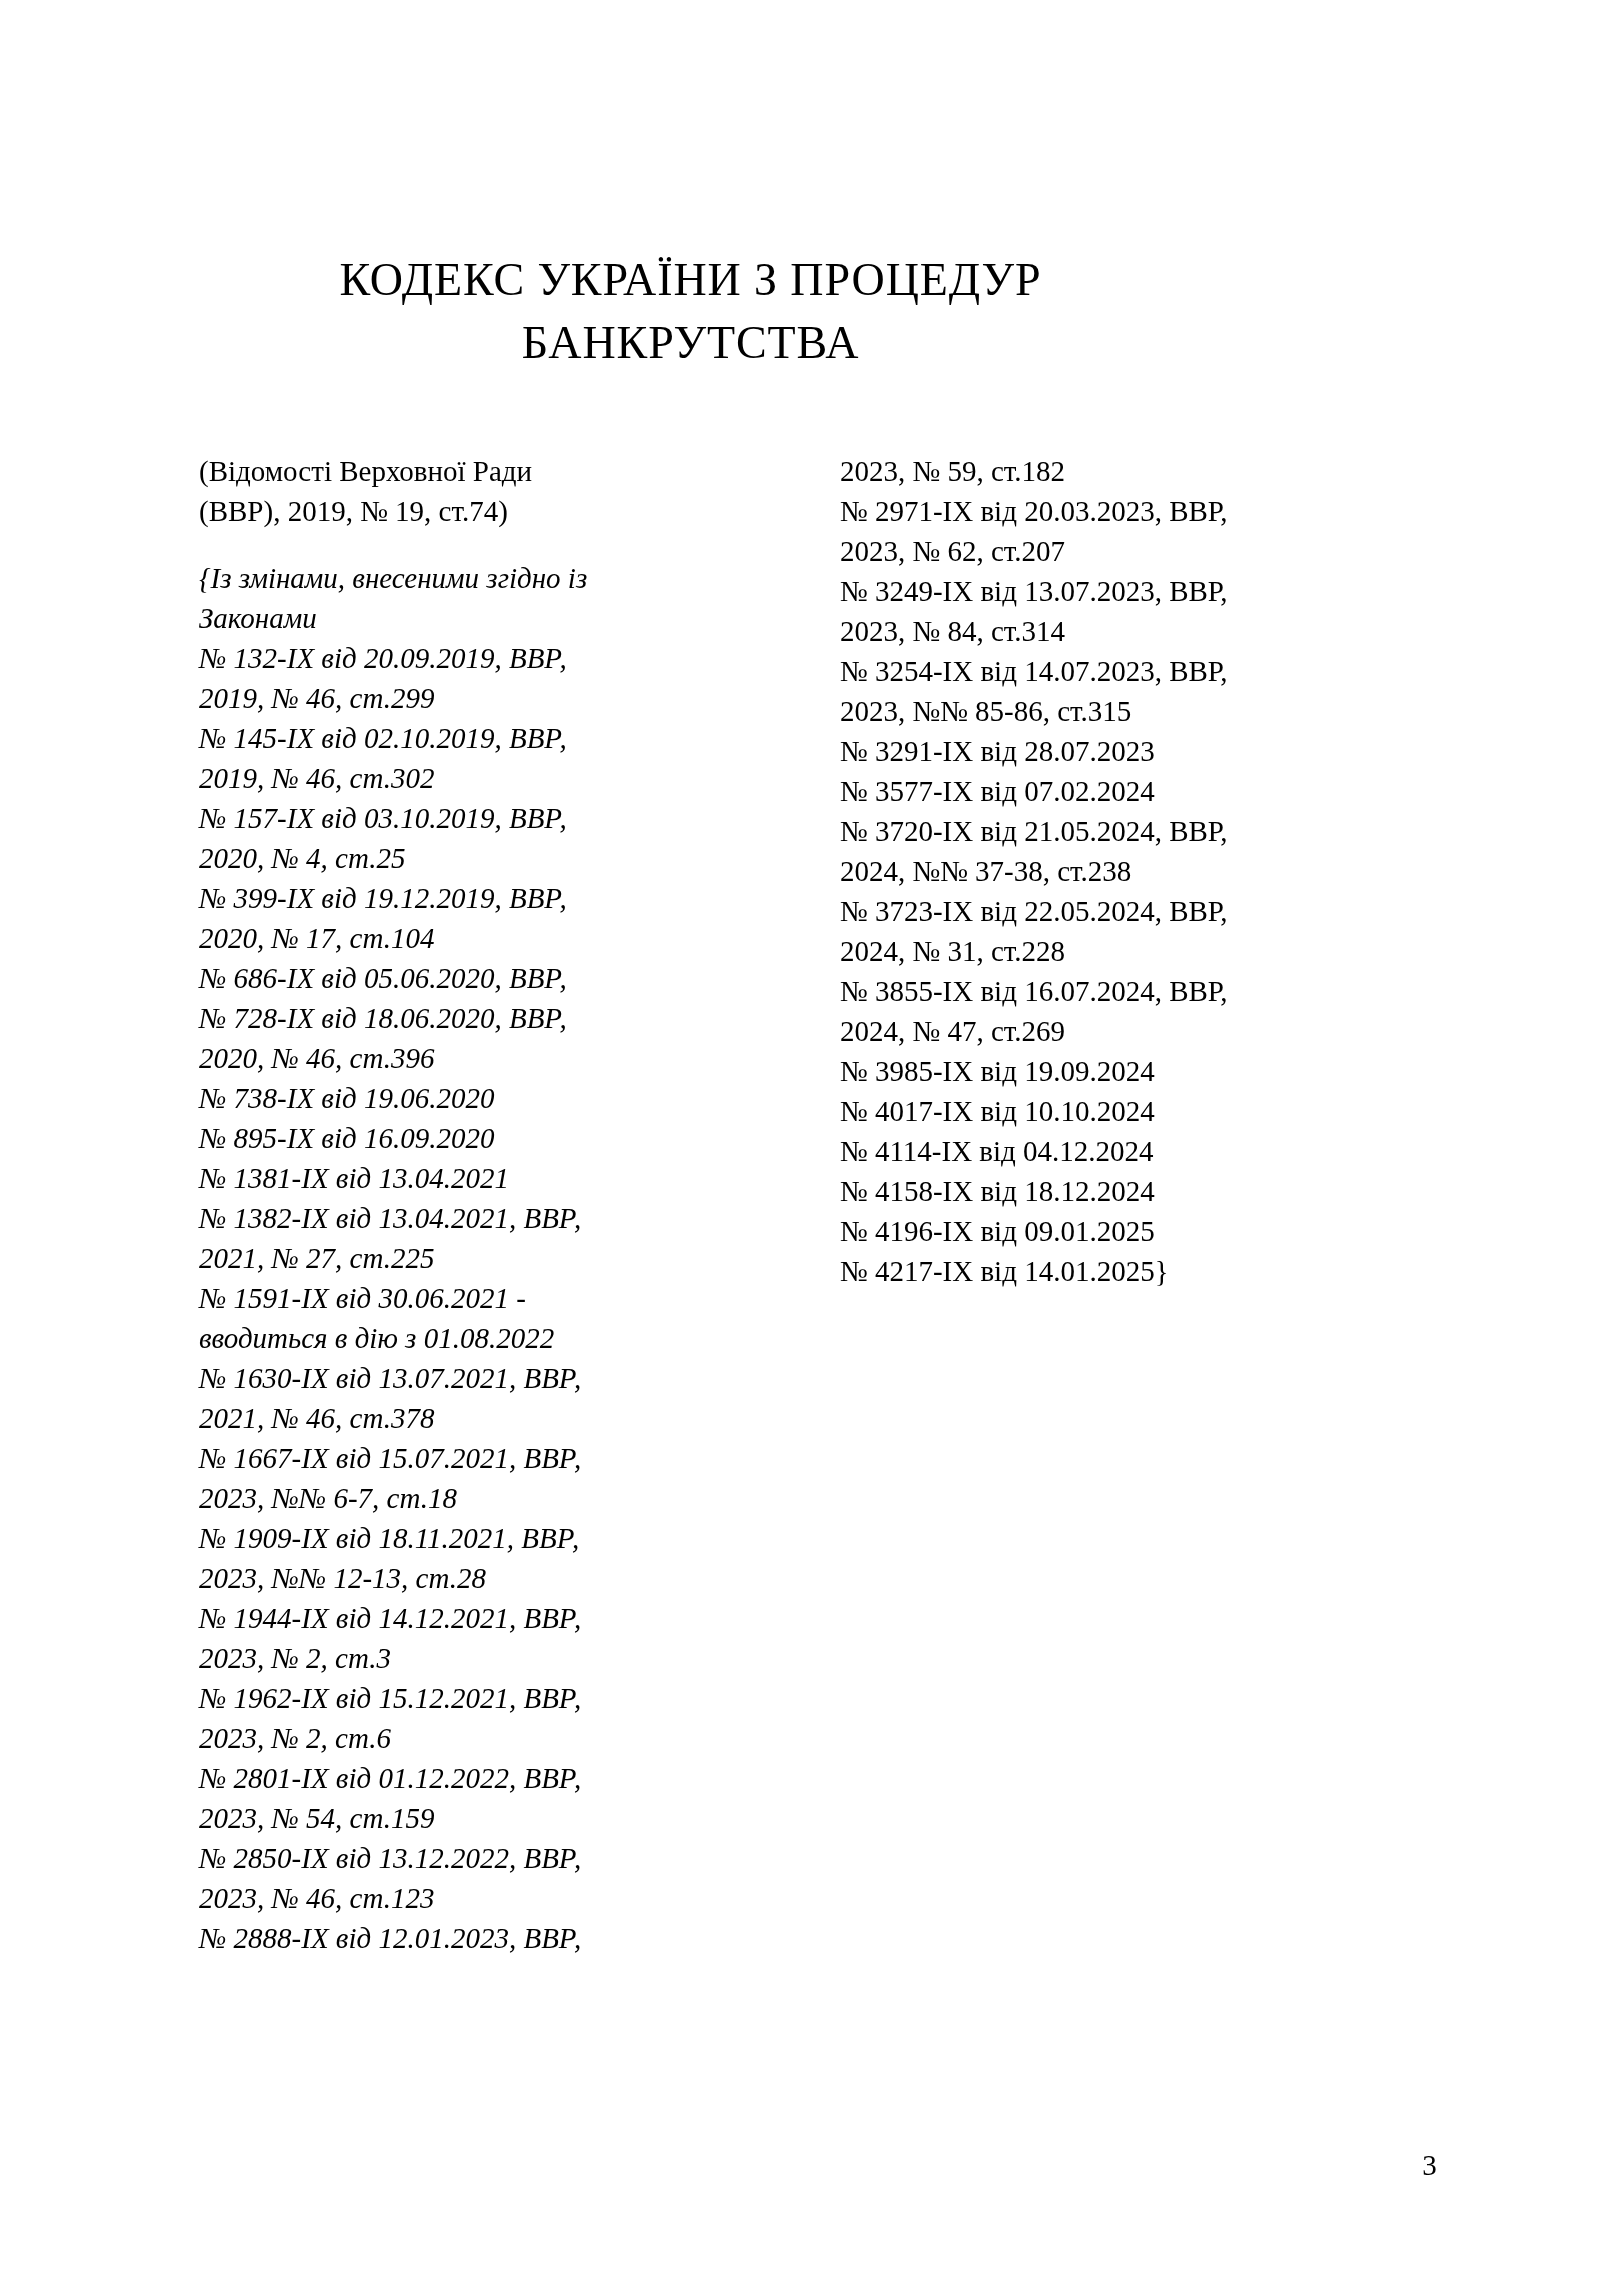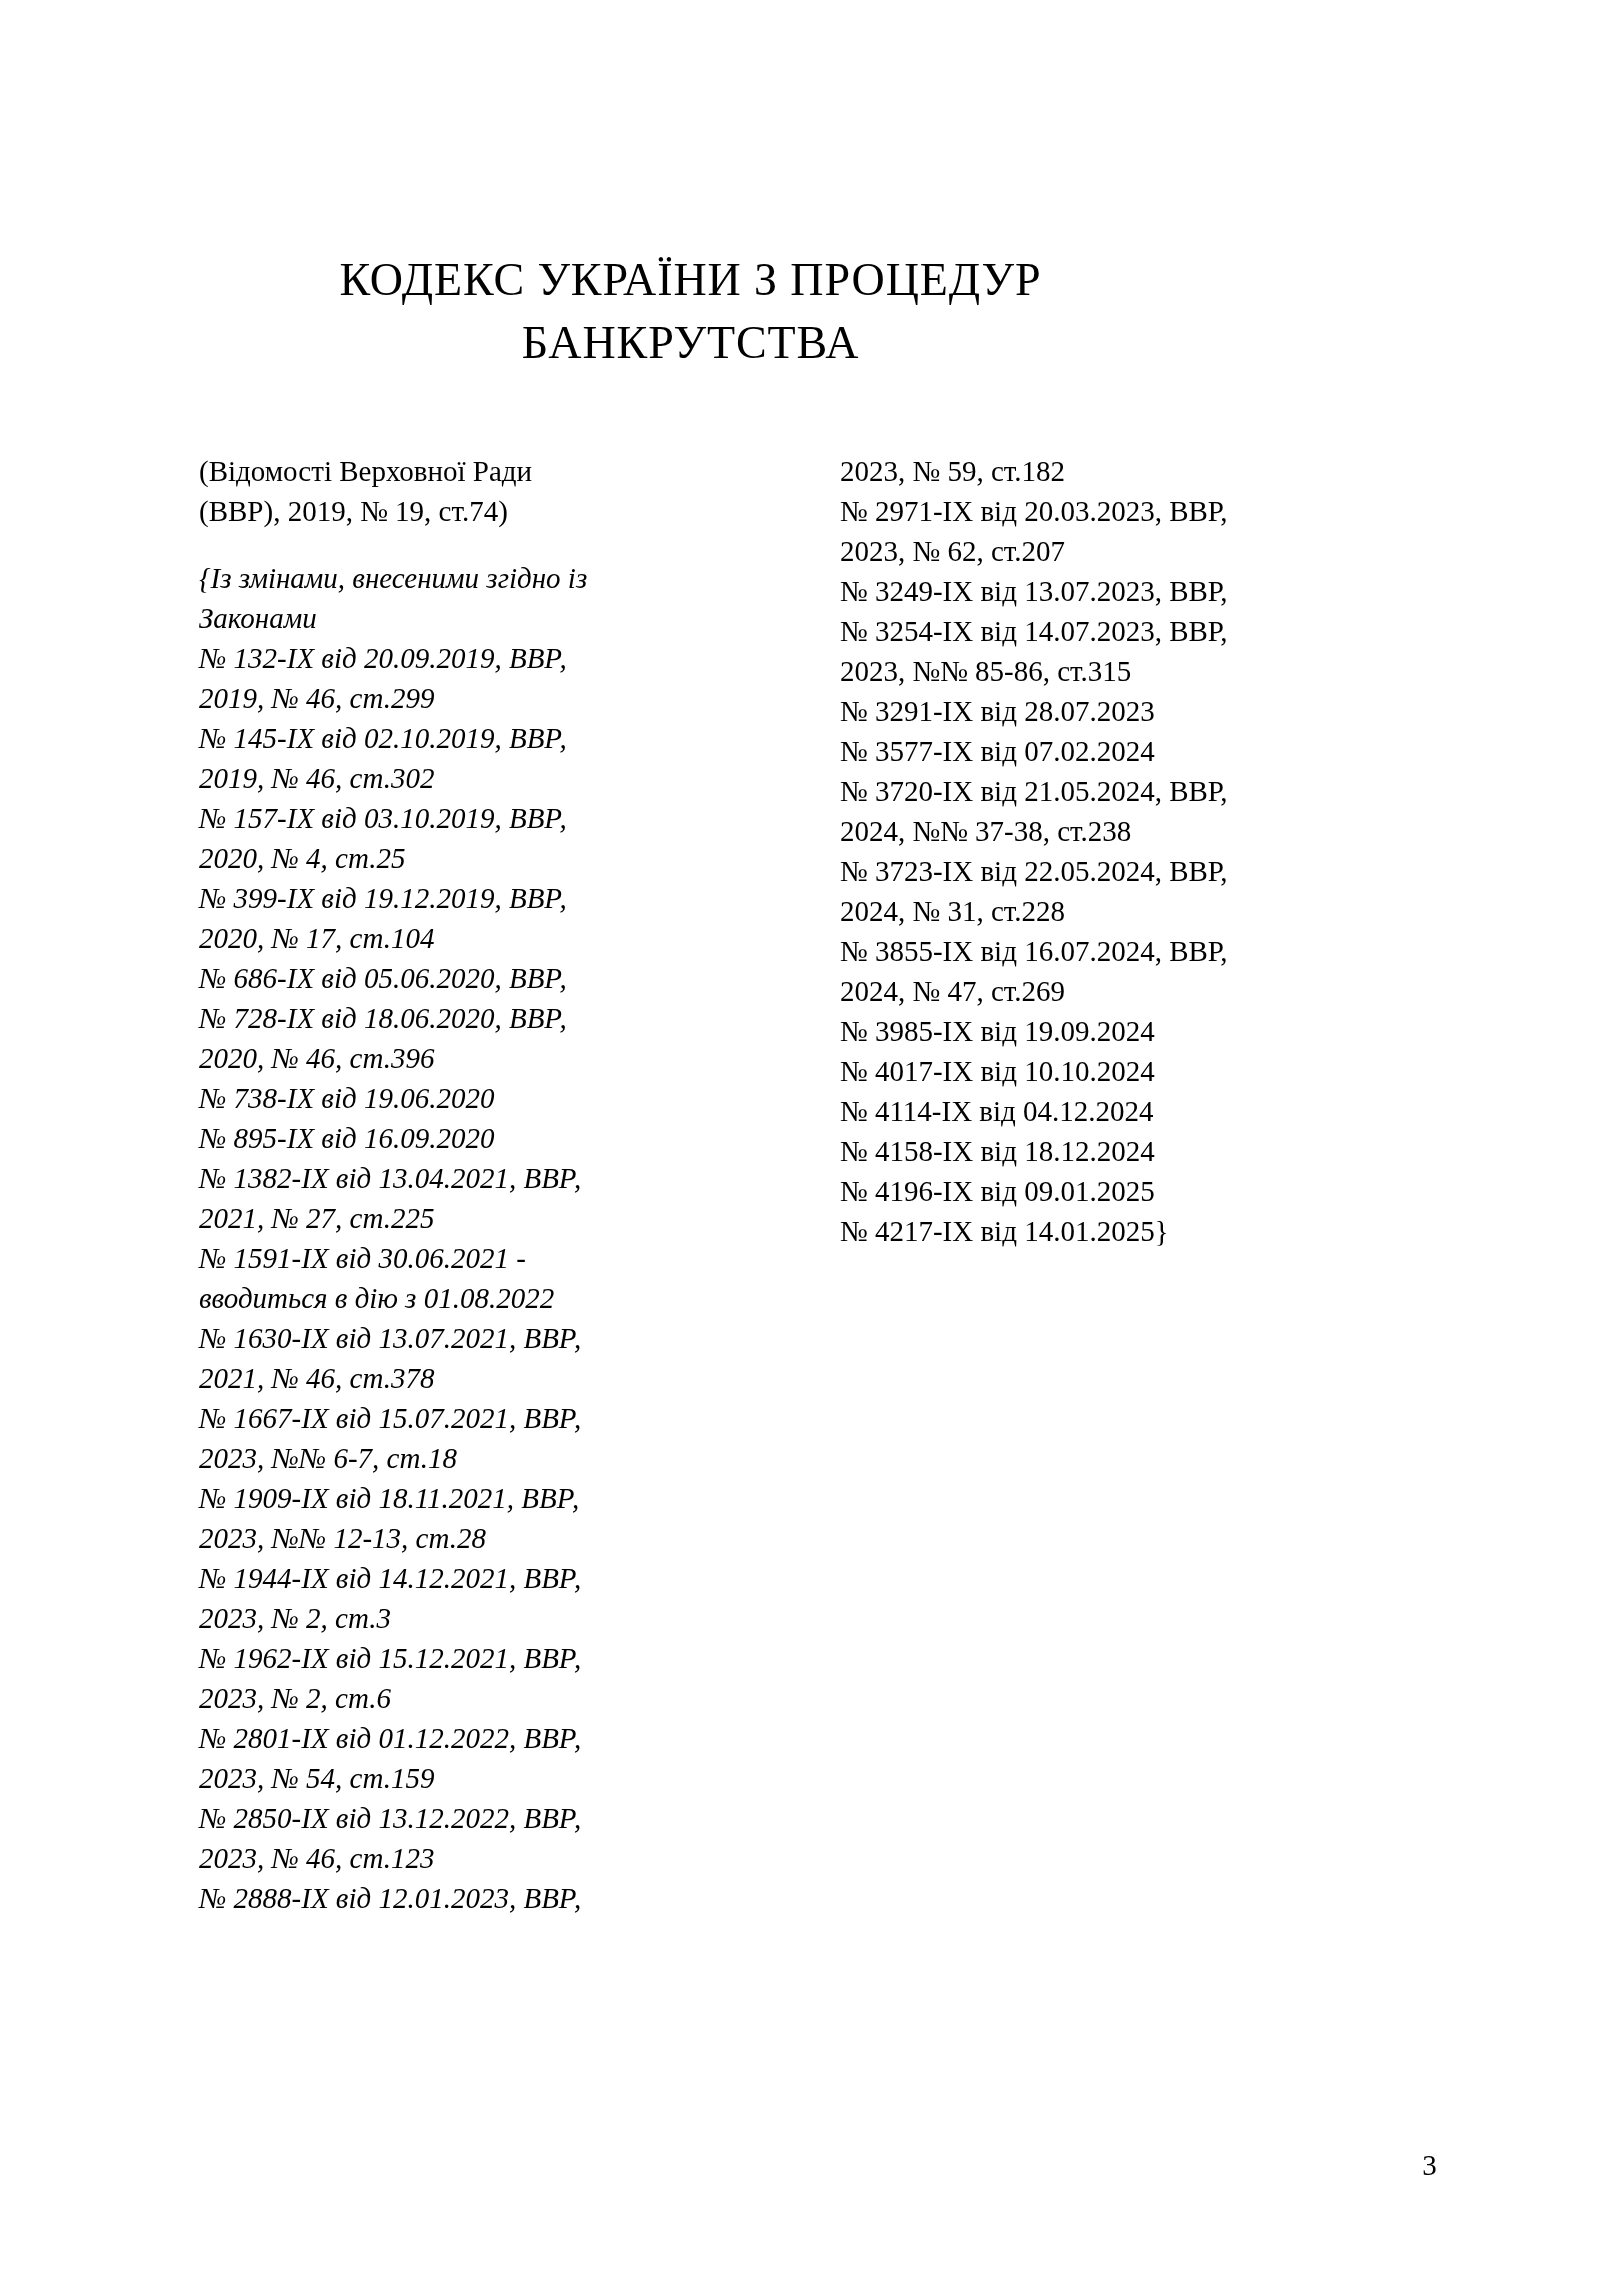--- a/index.html
+++ b/index.html
@@ -73,20 +73,21 @@
         <div class="line">2019, № 46, ст.302</div>
         <div class="line">№ 157-IX від 03.10.2019, ВВР,</div>
         <div class="line">2020, № 4, ст.25</div>
         <div class="line">№ 399-IX від 19.12.2019, ВВР,</div>
         <div class="line">2020, № 17, ст.104</div>
         <div class="line">№ 686-IX від 05.06.2020, ВВР,</div>
         <div class="line">№ 728-IX від 18.06.2020, ВВР,</div>
         <div class="line">2020, № 46, ст.396</div>
         <div class="line">№ 738-IX від 19.06.2020</div>
         <div class="line">№ 895-IX від 16.09.2020</div>
+        <div class="line">№ 1381-IX від 13.04.2021</div>
         <div class="line">№ 1382-IX від 13.04.2021, ВВР,</div>
         <div class="line">2021, № 27, ст.225</div>
         <div class="line">№ 1591-IX від 30.06.2021 -</div>
         <div class="line">вводиться в дію з 01.08.2022</div>
         <div class="line">№ 1630-IX від 13.07.2021, ВВР,</div>
         <div class="line">2021, № 46, ст.378</div>
         <div class="line">№ 1667-IX від 15.07.2021, ВВР,</div>
         <div class="line">2023, №№ 6-7, ст.18</div>
         <div class="line">№ 1909-IX від 18.11.2021, ВВР,</div>
         <div class="line">2023, №№ 12-13, ст.28</div>
@@ -101,20 +102,21 @@
         <div class="line">№ 2888-IX від 12.01.2023, ВВР,</div>
       </div>
   </div>
 
   <div class="col col-right">
     <div class="para">
         <div class="line">2023, № 59, ст.182</div>
         <div class="line">№ 2971-IX від 20.03.2023, ВВР,</div>
         <div class="line">2023, № 62, ст.207</div>
         <div class="line">№ 3249-IX від 13.07.2023, ВВР,</div>
+        <div class="line">2023, № 84, ст.314</div>
         <div class="line">№ 3254-IX від 14.07.2023, ВВР,</div>
         <div class="line">2023, №№ 85-86, ст.315</div>
         <div class="line">№ 3291-IX від 28.07.2023</div>
         <div class="line">№ 3577-IX від 07.02.2024</div>
         <div class="line">№ 3720-IX від 21.05.2024, ВВР,</div>
         <div class="line">2024, №№ 37-38, ст.238</div>
         <div class="line">№ 3723-IX від 22.05.2024, ВВР,</div>
         <div class="line">2024, № 31, ст.228</div>
         <div class="line">№ 3855-IX від 16.07.2024, ВВР,</div>
         <div class="line">2024, № 47, ст.269</div>

